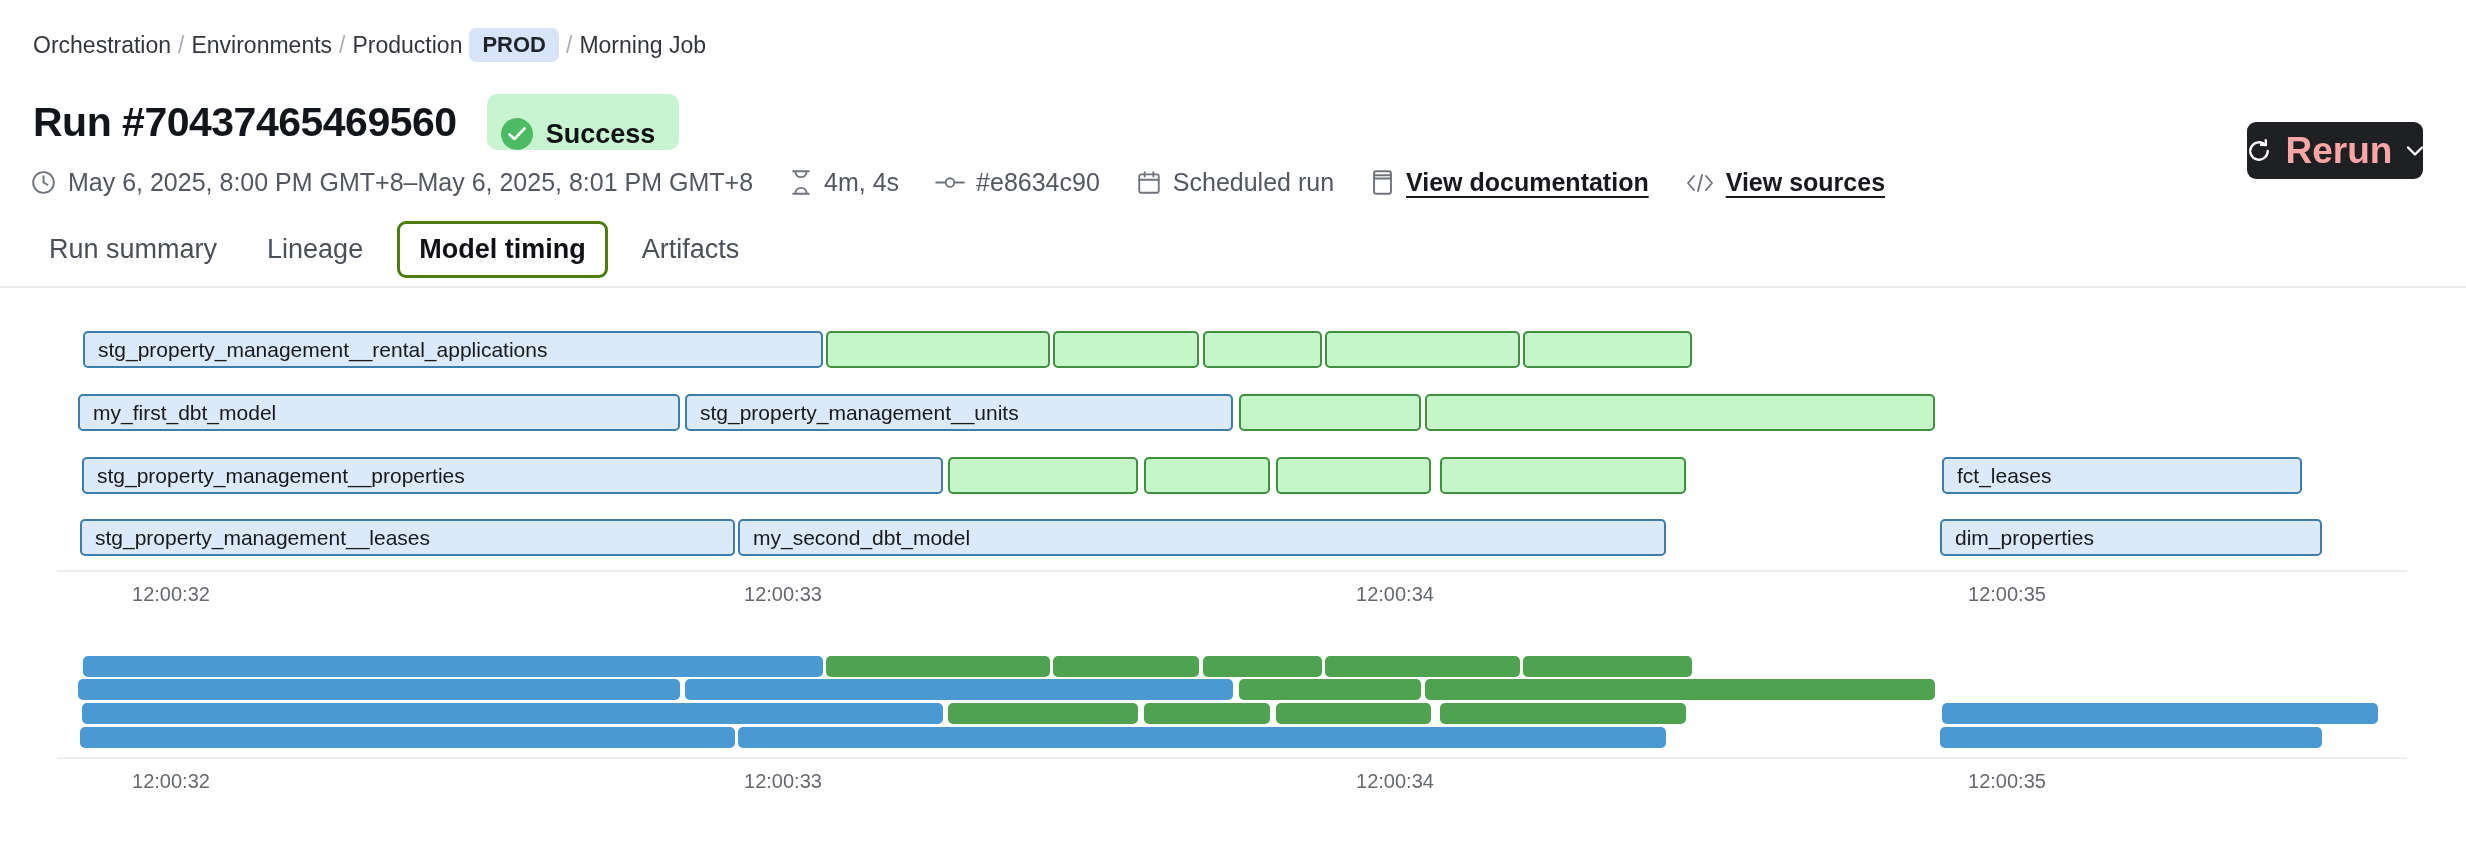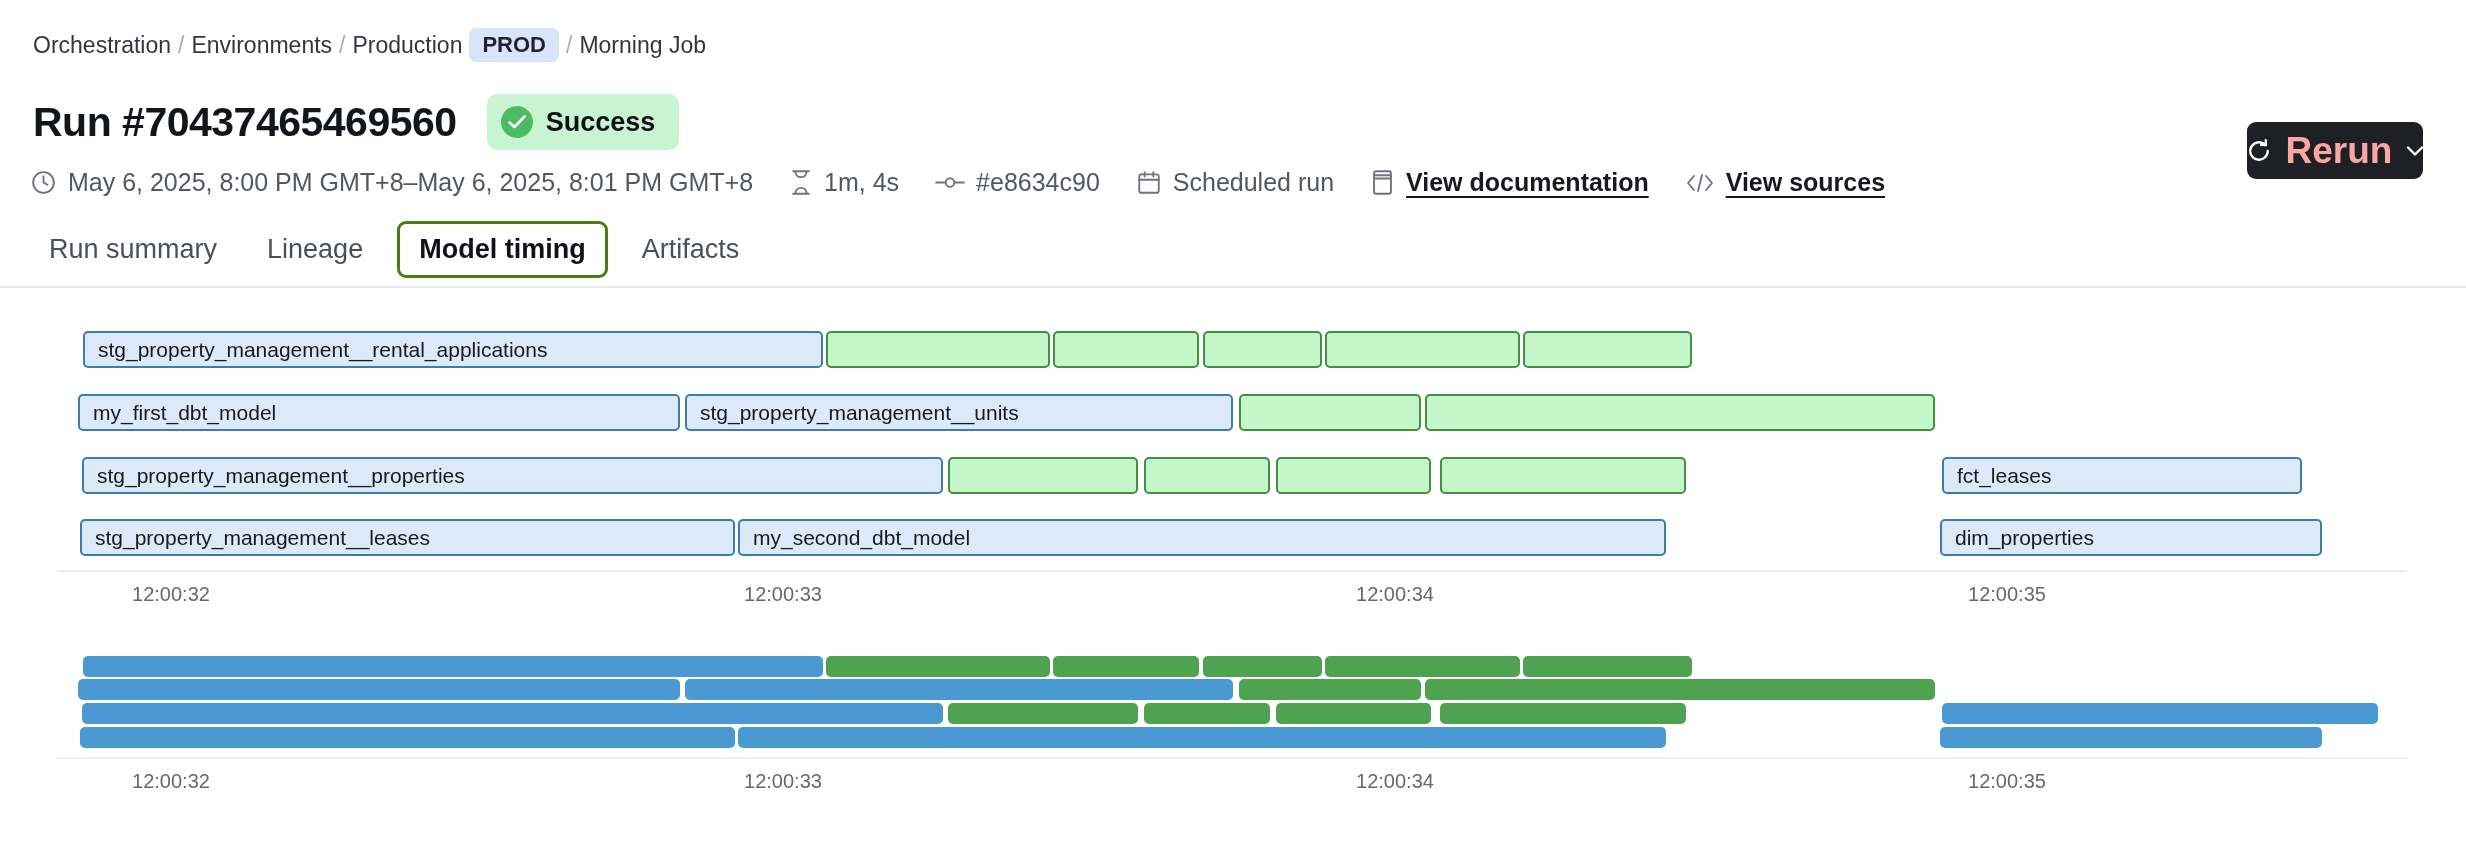--- a/index.html
+++ b/index.html
@@ -11,21 +11,21 @@
                 gap:7px; font-size:23px; color:#3c4046; }
   .crumb { color:#33373c; }
   .crumb-sep { color:#a9aeb4; }
   .prod-badge { background:#d8e4fa; color:#1f2329; font-weight:600; border-radius:7px;
                 padding:4px 13px; font-size:22px; }
 
   
   .title-row { position:absolute; left:33px; top:94px; display:flex; align-items:center; gap:30px; }
   .run-title { font-size:41px; font-weight:700; color:#121519; letter-spacing:-0.5px; }
   .status-badge { background:#c9f4d1; border-radius:10px; height:56px; display:flex;
-                  align-items:center; gap:13px; padding:0 24px 0 14px; }
+                  align-items:flex-end; gap:13px; padding:0 24px 0 14px; }
   .status-check { width:32px; height:32px; border-radius:50%; background:#4dbb64;
                   display:flex; align-items:center; justify-content:center; }
   .status-label { font-size:27px; font-weight:700; color:#0f1114; }
 
   
   .rerun-btn { position:absolute; left:2247px; top:122px; width:176px; height:57px;
                background:#1e2024; border:none; border-radius:9px; color:#fff; display:flex;
                align-items:center; justify-content:center; gap:13px; cursor:pointer; }
   .rerun-label { font-size:37px; font-weight:700; color:#fca5a5;text-align:center; }
 
@@ -110,21 +110,21 @@
     <svg width="27" height="27" viewBox="0 0 24 24" fill="none" class="icon-gray" stroke-width="1.7">
         <circle cx="12" cy="12" r="9.2"></circle>
         <path d="M12 6.5 V12 L15.5 14" stroke-linecap="round"></path>
       </svg>
     <span>May 6, 2025, 8:00 PM GMT+8–May 6, 2025, 8:01 PM GMT+8</span>
   </span>
   <span class="meta-item">
     <svg width="24" height="27" viewBox="0 0 20 24" fill="none" class="icon-gray" stroke-width="1.7">
         <path d="M3 2 H17 M3 22 H17 M5 2 C5 9 15 9 15 2 M5 22 C5 15 15 15 15 22" stroke-linecap="round"></path>
       </svg>
-    <span>1m, 4s</span>
+    <span>4m, 4s</span>
   </span>
   <span class="meta-item">
     <svg width="30" height="27" viewBox="0 0 28 24" fill="none" class="icon-gray" stroke-width="1.7">
         <circle cx="14" cy="12" r="4"></circle>
         <path d="M1 12 H10 M18 12 H27" stroke-linecap="round"></path>
       </svg>
     <span>#e8634c90</span>
   </span>
   <span class="meta-item">
     <svg width="26" height="27" viewBox="0 0 24 24" fill="none" class="icon-gray" stroke-width="1.7">

